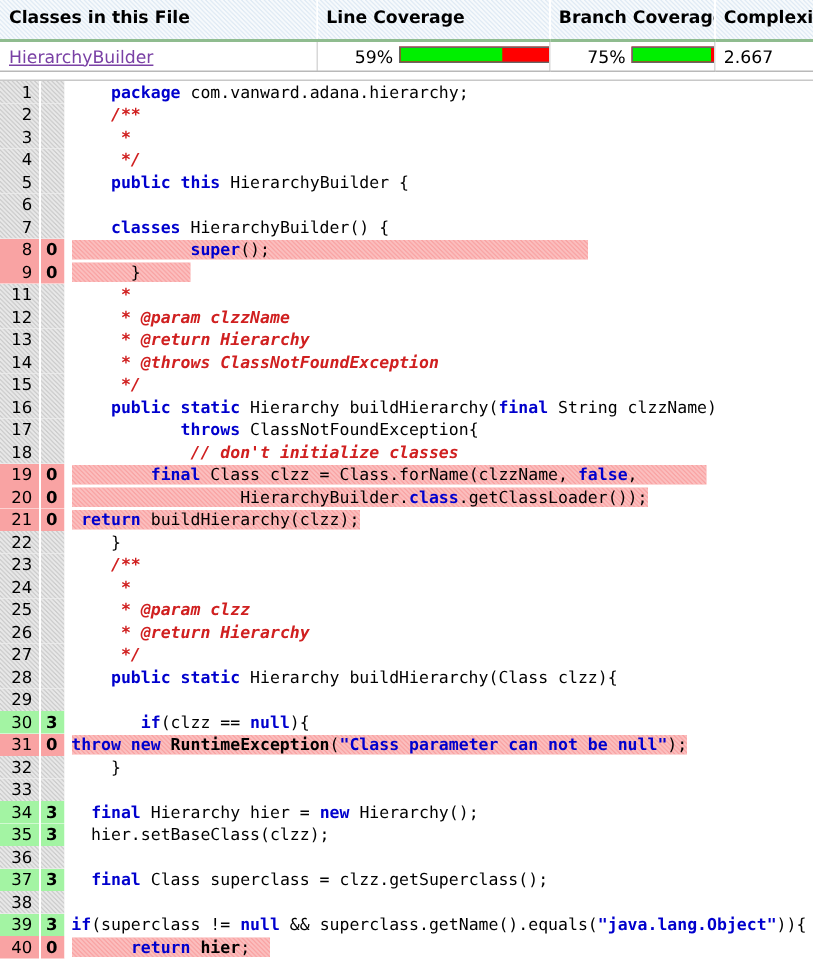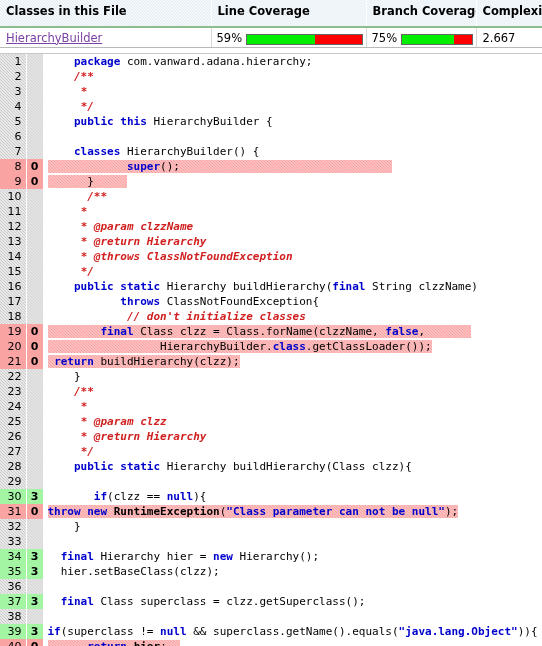--- a/index.html
+++ b/index.html
@@ -64,23 +64,24 @@
   .class-link {
     color: #7a41a5;
     text-decoration: underline;
     cursor: pointer;
     font-size: 11.5px;
   }
 
   .cov-cell { padding: 2px 3px 2px 5px !important; }
   .cov-wrap {
     display: flex;
-    align-items: flex-end;
+    align-items: flex-start;
     gap: 4px;
     width: 100%;
+    margin-left: 20px;
   }
   .cov-pct {
     flex: 0 0 auto;
     font-size: 11.5px;
     color: #000;
   }
   .cov-bar {
     flex: 1 1 auto;
     height: 11px;
     border: 1px solid #666666;
@@ -265,25 +266,20 @@
         <td class="ln missed">8</td>
         <td class="hits missed">0</td>
         <td class="code"><span class="hl">            <span class="kw">super</span>();                                </span></td>
       </tr>
       <tr>
         <td class="ln missed">9</td>
         <td class="hits missed">0</td>
         <td class="code"><span class="hl">      }     </span></td>
       </tr>
       <tr>
-        <td class="ln">10</td>
-        <td class="hits"></td>
-        <td class="code">      <span class="cm">/**</span></td>
-      </tr>
-      <tr>
         <td class="ln">11</td>
         <td class="hits"></td>
         <td class="code">     <span class="cm">*</span></td>
       </tr>
       <tr>
         <td class="ln">12</td>
         <td class="hits"></td>
         <td class="code">     <span class="cm">* @param clzzName</span></td>
       </tr>
       <tr>

